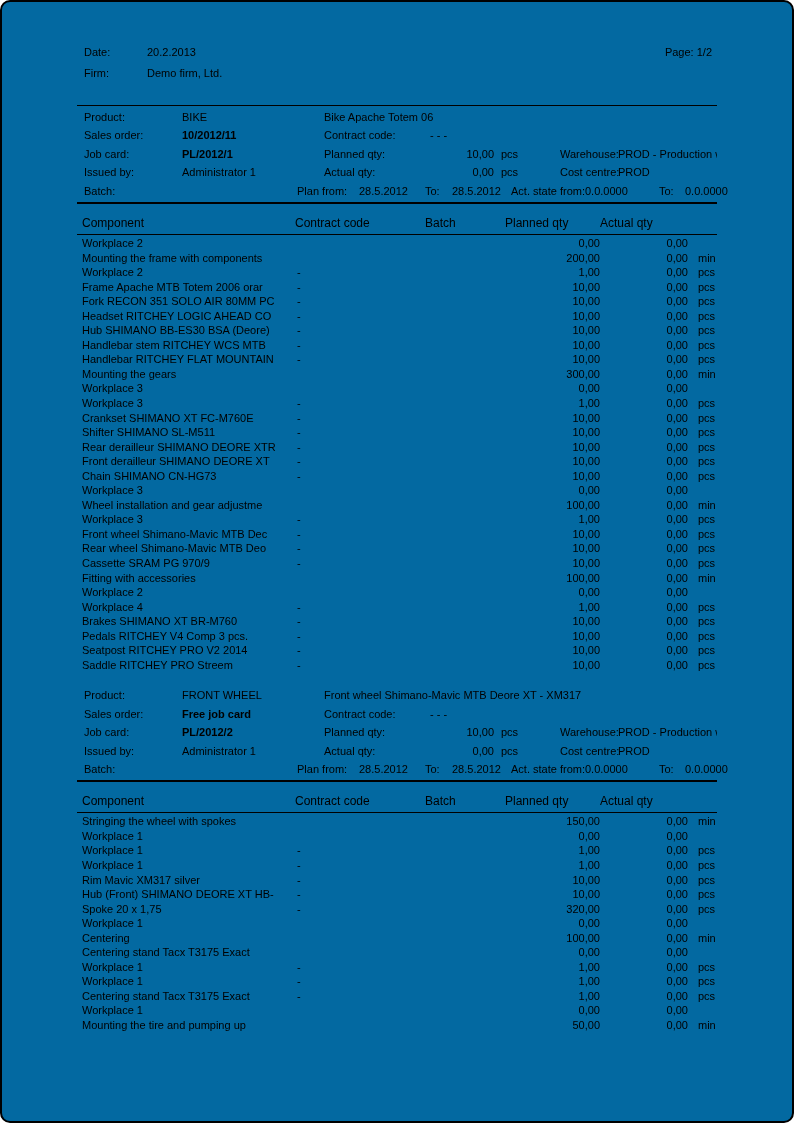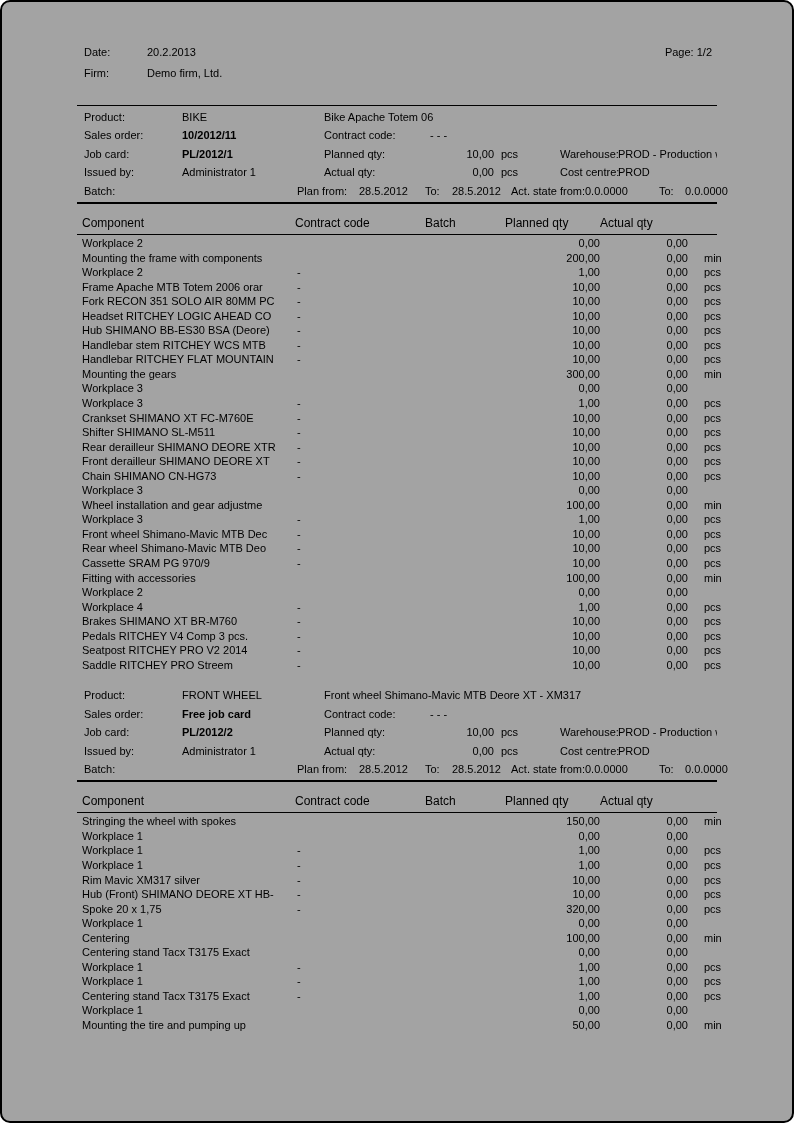--- a/index.html
+++ b/index.html
@@ -1,20 +1,20 @@
 <!DOCTYPE html>
 <html><head>
 <meta charset="utf-8">
 <style>
   html,body { margin:0; padding:0; background:#fff; }
   .page {
     position:relative;
     width:794px; height:1123px;
     box-sizing:border-box;
-    background:#a3a3a3;
+    background:#0369a1;
     border:2px solid #000;
     border-radius:10px;
     font-family:"Liberation Sans", sans-serif;
     font-size:11px;
     color:#000;
     overflow:hidden;
   }
   
   .meta { position:relative; margin:44px 80px 0 82px; height:42px; }
   .meta-row { height:21px; display:flex; }
@@ -62,21 +62,21 @@
   .trow {
     display:grid;
     grid-template-columns:213px 130px 80px 95px 88px 33px;
     height:14.55px; line-height:14.55px;
     padding-left:5px;
     white-space:nowrap;
   }
   .trow span { overflow:hidden; }
   .c-contract { padding-left:2px; }
   .c-planned, .c-actual { text-align:right; }
-  .c-unit { padding-left:16px; overflow:visible; }
+  .c-unit { padding-left:10px; overflow:visible; }
 </style>
 </head>
 <body>
 
 <div class="page">
 
   <div class="meta">
     <div class="meta-row">
       <span class="meta-label">Date:</span>
       <span>20.2.2013</span>

